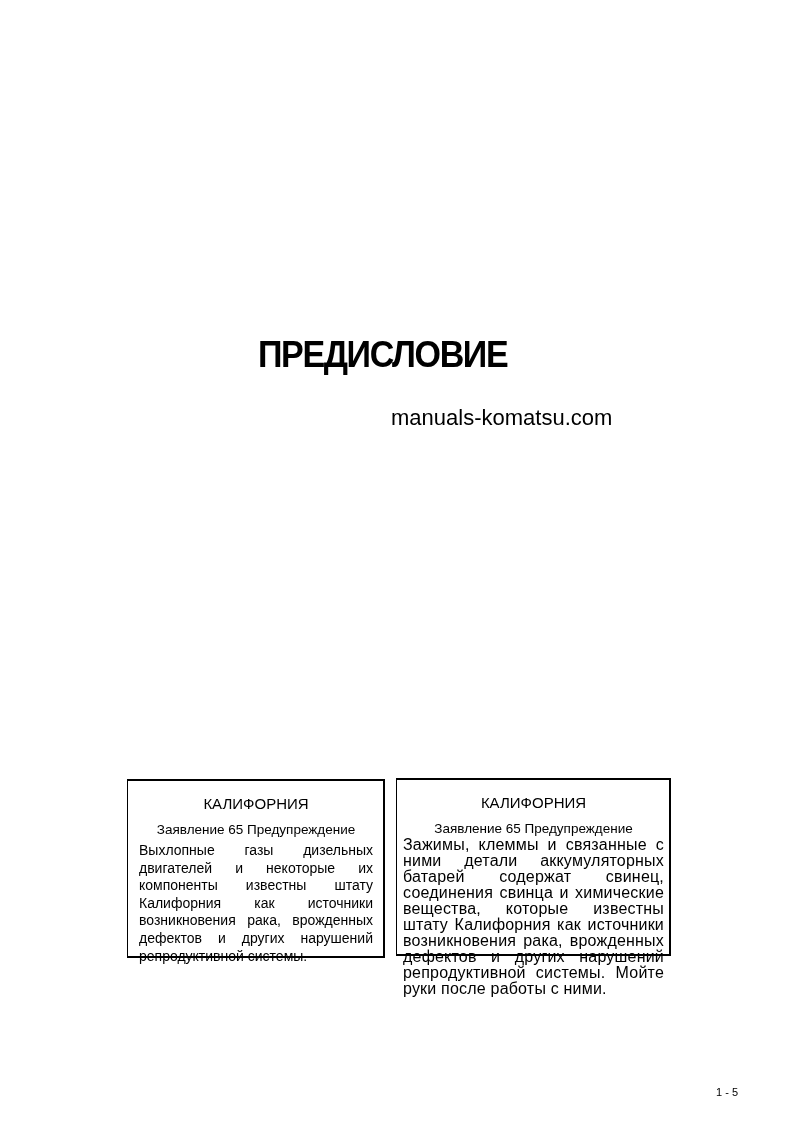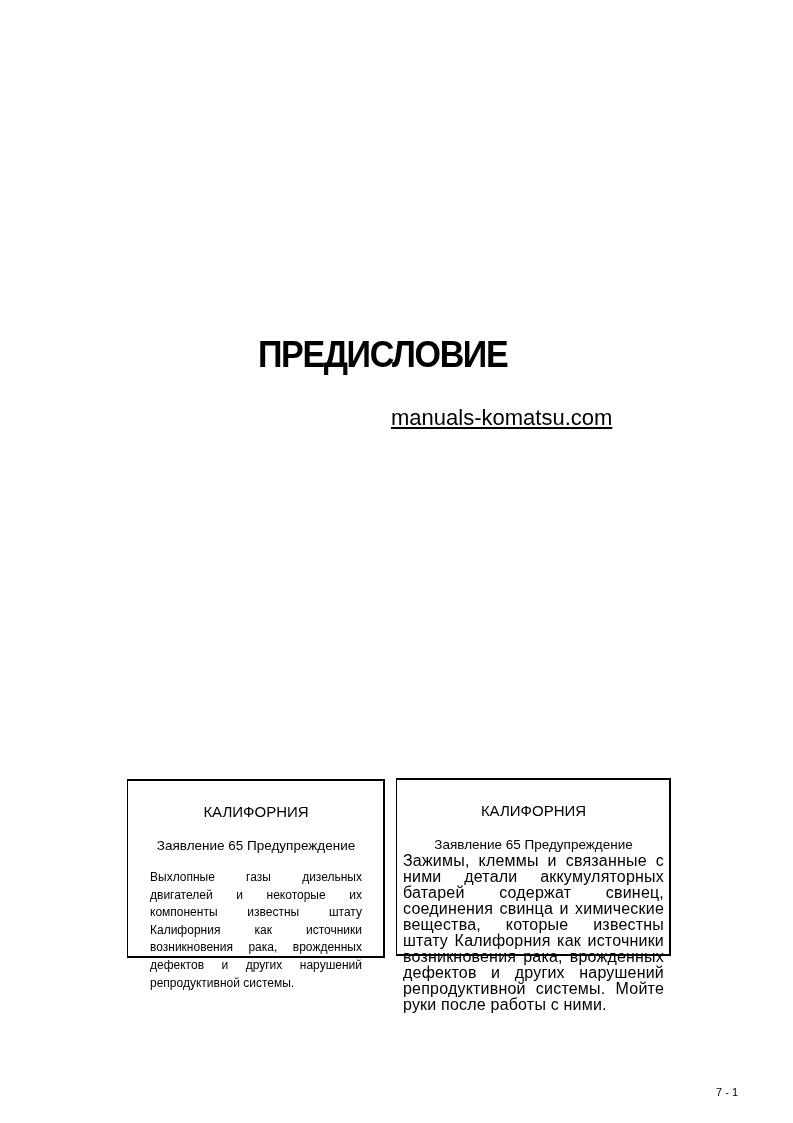--- a/index.html
+++ b/index.html
@@ -29,21 +29,20 @@
       transform: scaleX(0.92);
       transform-origin: left top;
     }
     .site {
       position: absolute;
       left: 391px;
       top: 405px;
       font-size: 22px;
       line-height: 26px;
       white-space: nowrap;
-      text-decoration: underline;
     }
     .warn-box {
       position: absolute;
       box-sizing: border-box;
       border-left: 1.5px solid #000;
       border-top: 2.5px solid #000;
       border-right: 2px solid #000;
       border-bottom: 2.5px solid #000;
       background: #fff;
     }
@@ -58,35 +57,35 @@
       left: 396px;
       top: 778px;
       width: 275px;
       height: 178px;
       padding: 6px 5px 0 6px;
     }
     .box-heading {
       text-align: center;
       font-size: 15px;
       line-height: 18px;
-      margin: 16px;
+      margin: 8px;
     }
     .box-sub {
       text-align: center;
       font-weight: normal;
       font-size: 13.5px;
       line-height: 17px;
       margin: 0;
     }
     .box-text-left {
       text-align: justify;
       text-align-last: left;
-      font-size: 12px;
+      font-size: 14px;
       line-height: 17.6px;
-      margin: 15px;
+      margin: 4px;
     }
     .box-text-right {
       text-align: justify;
       text-align-last: left;
       font-size: 16px;
       line-height: 16px;
       letter-spacing: 0.2px;
       margin: 0;
     }
     .page-num {
@@ -110,13 +109,13 @@
   <p class="box-sub">Заявление 65 Предупреждение</p>
   <p class="box-text-left">Выхлопные газы дизельных двигателей и некоторые их компоненты известны штату Калифорния как источники возникновения рака, врожденных дефектов и других нарушений репродуктивной системы.</p>
 </div>
 
 <div class="warn-box box-right">
   <p class="box-heading">КАЛИФОРНИЯ</p>
   <p class="box-sub">Заявление 65 Предупреждение</p>
   <p class="box-text-right">Зажимы, клеммы и связанные с ними детали аккумуляторных батарей содержат свинец, соединения свинца и химические вещества, которые известны штату Калифорния как источники возникновения рака, врожденных дефектов и других нарушений репродуктивной системы. Мойте руки после работы с ними.</p>
 </div>
 
-<div class="page-num">7 - 1</div>
+<div class="page-num">1 - 5</div>
 
 </body></html>

